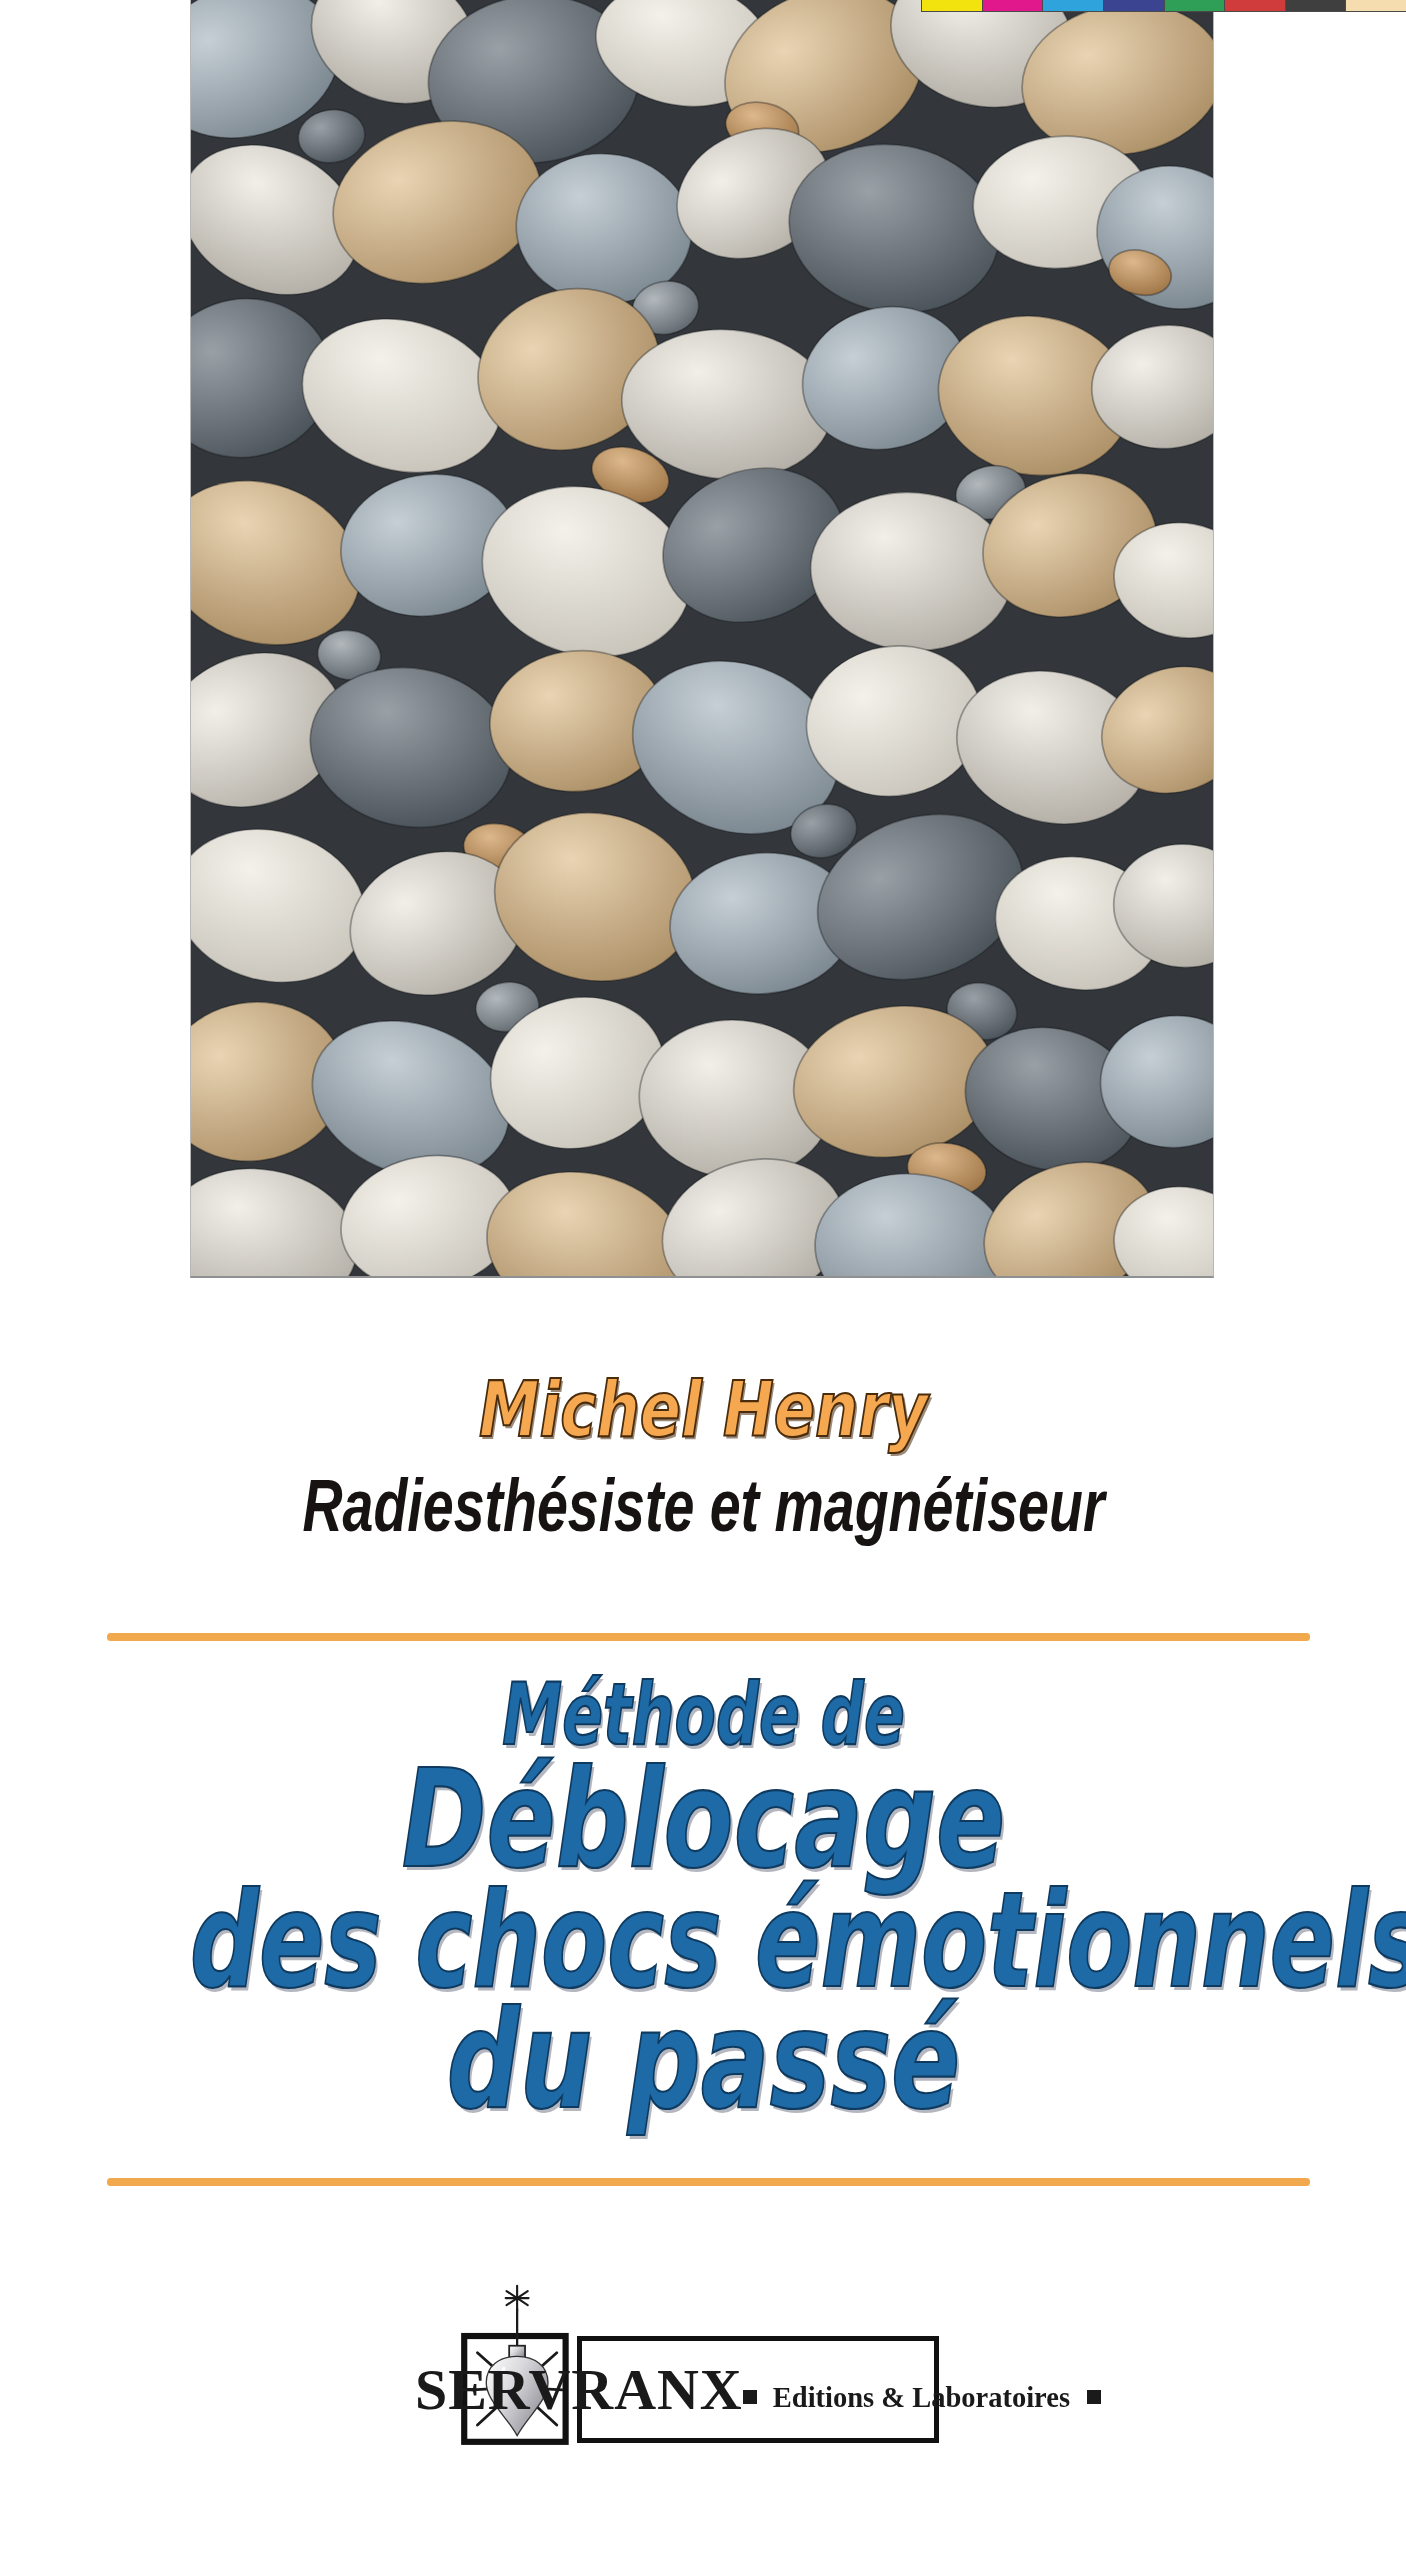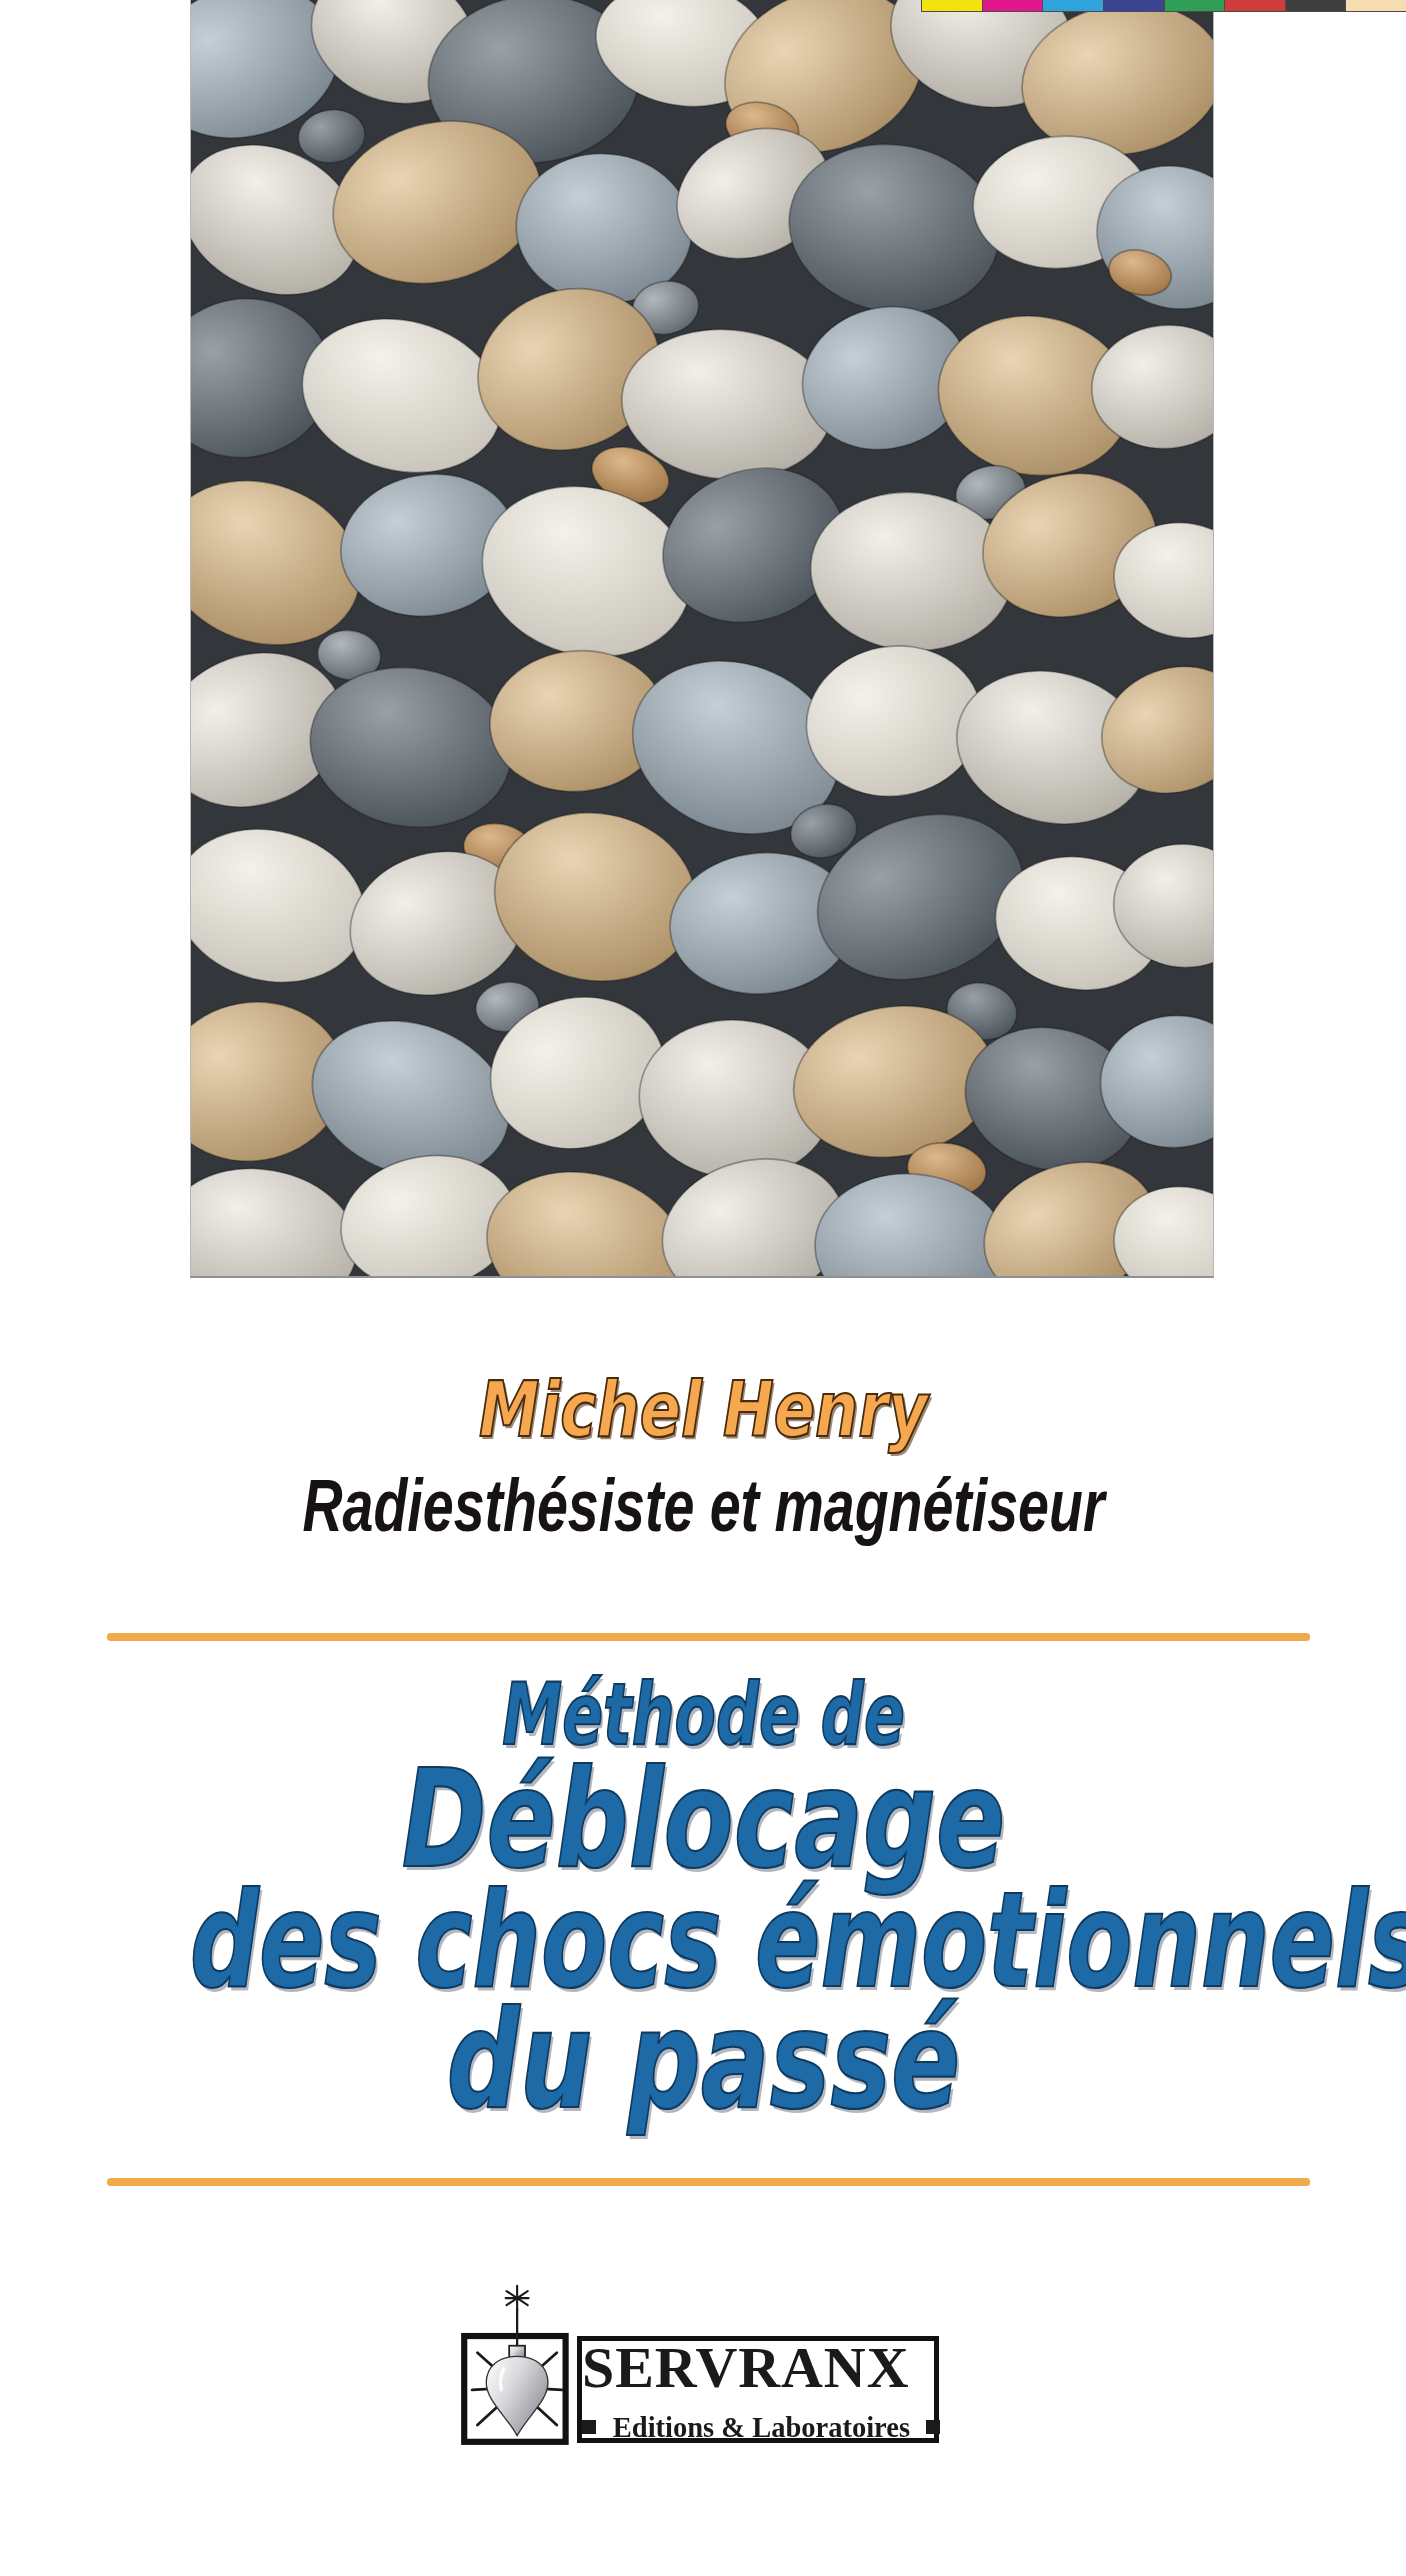--- a/index.html
+++ b/index.html
@@ -66,21 +66,21 @@
   }
   .tl-1{top:1669px;font-size:86px; transform:scaleX(0.70);}
   .tl-2{top:1748px;font-size:136px;transform:scaleX(0.75);}
   .tl-3{top:1871px;font-size:132px;transform:scaleX(0.73);}
   .tl-4{top:1989px;font-size:136px;transform:scaleX(0.75);}
   
   .pendulum-svg{position:absolute;left:458px;top:2284px;width:120px;height:164px;display:block;}
   .name-box{
     position:absolute;left:577px;top:2336px;width:362px;height:107px;
     background:#ffffff;border:5.3px solid #111111;box-sizing:border-box;
-    display:flex;flex-direction:column;align-items:flex-start;justify-content:center;
+    display:flex;flex-direction:row;align-items:center;justify-content:center;
     font-family:"Liberation Serif", serif;
   }
   .pub-name{
     font-size:58px;font-weight:bold;color:#1a1a1a;line-height:1.0;
     letter-spacing:0.9px;white-space:nowrap;margin-top:1.8px;
   }
   .pub-tagline-row{
     display:flex;align-items:center;gap:8.8px;margin-top:15px;white-space:nowrap;
   }
   .sq{width:14px;height:14px;background:#1a1a1a;display:inline-block;}

